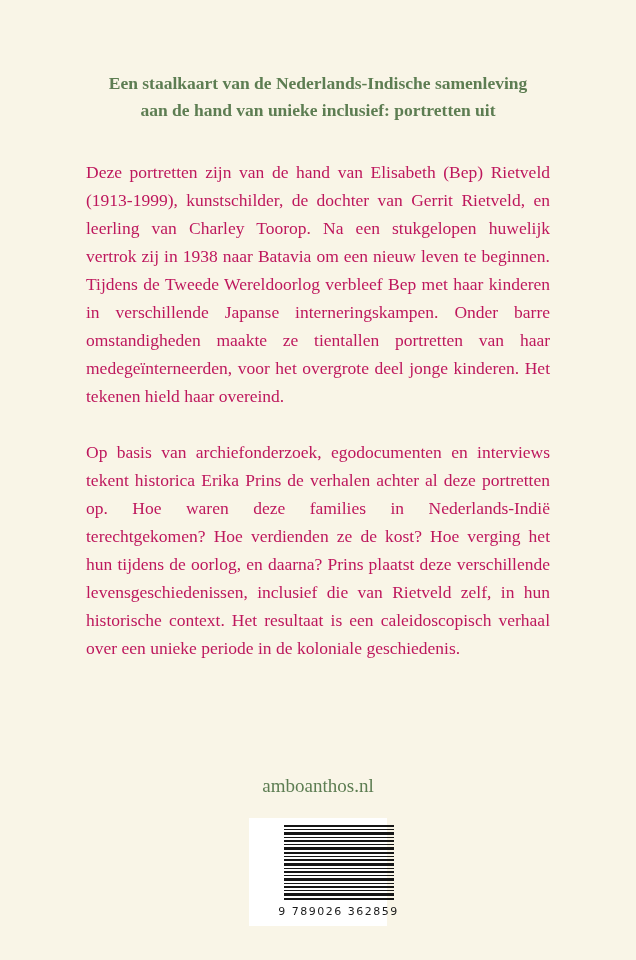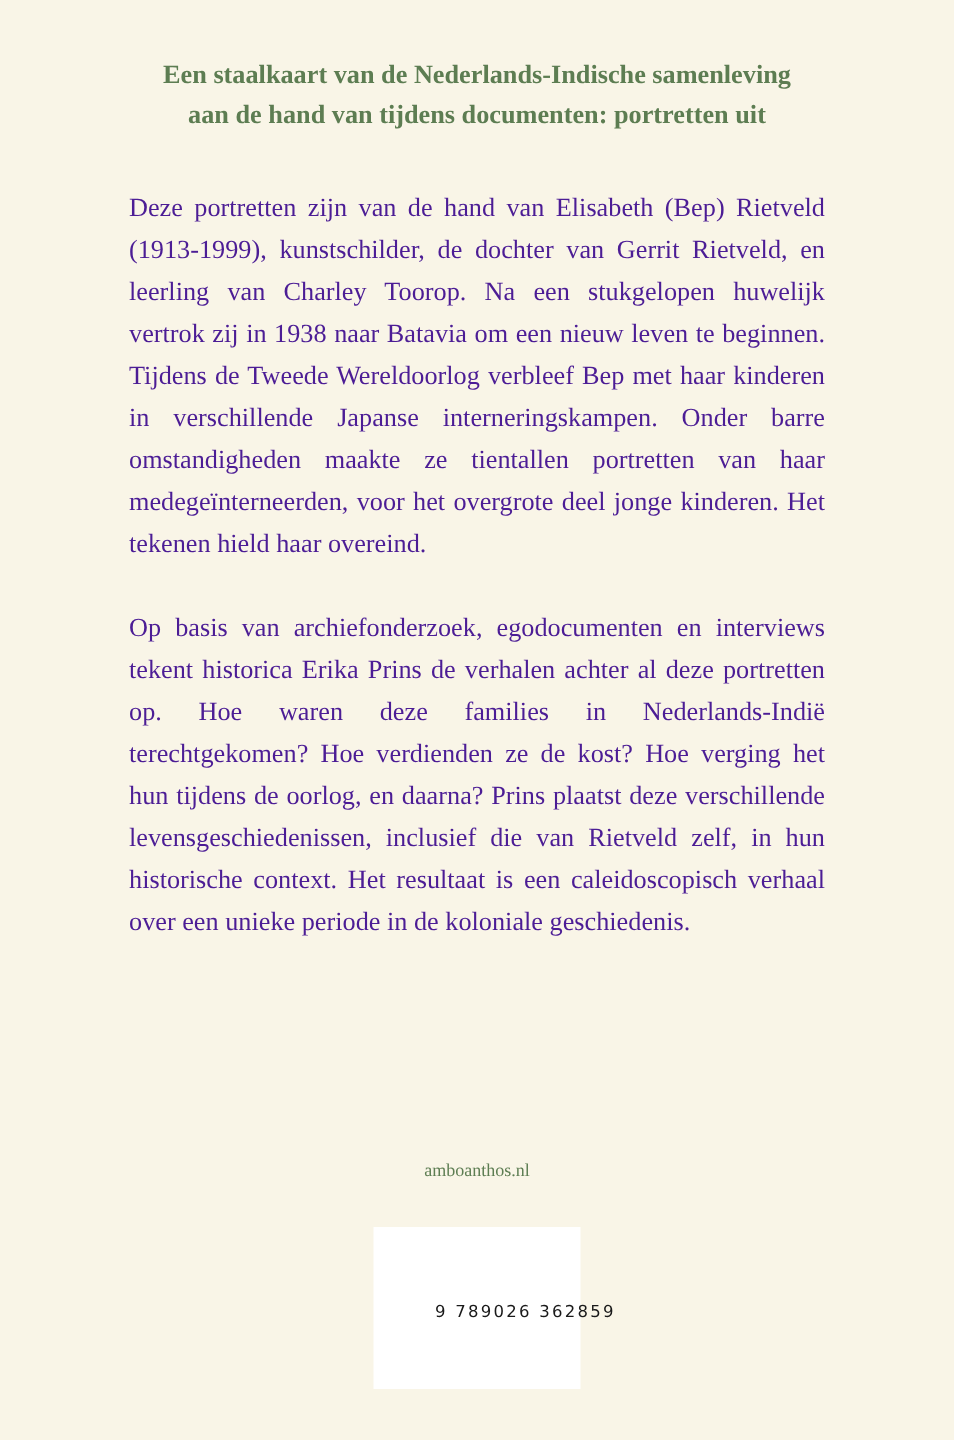--- a/index.html
+++ b/index.html
@@ -11,57 +11,58 @@
     font-family: "Liberation Serif", serif;
   }
   .cover {
     position: relative;
     width: 636px;
     height: 960px;
     background: #f9f5e7;
     overflow: hidden;
   }
   .heading {
-    margin: 36px 58px 0;
+    margin: 70px 58px 0;
     text-align: center;
     font-weight: bold;
     font-size: 17.5px;
     line-height: 1.55;
   }
   .heading div { white-space: nowrap; }
   .body-text {
     margin: 34px 86px 0;
     font-size: 17.5px;
     line-height: 1.6;
     text-align: justify;
-    color: #4c1d95;
+    color: #be185d;
   }
   .body-text p {
     margin: 0 0 28px 0;
     text-indent: 0;
   }
   .footer {
     position: absolute;
     left: 0;
     right: 0;
     top: 772px;
     text-align: center;
-    font-size: 12px;
+    font-size: 19px;
     line-height: 1.45;
     font-weight: normal;
   }
   .barcode {
     position: absolute;
     left: 50%;
     transform: translateX(-50%);
     top: 818px;
     width: 138px;
     height: 108px;
     background: #ffffff;
     display: flex;
+    flex-direction: column;
     align-items: center;
     justify-content: flex-start;
     padding-left: 41px;
   }
   .barcode-bars {
     margin-top: 7px;
     width: 110px;
     height: 76px;
     display: block;
   }
@@ -74,21 +75,21 @@
     white-space: nowrap;
   }
 </style>
 </head>
 <body>
 
 <div class="cover">
 
   <div class="heading" style="color:#5d7d52;">
     <div>Een staalkaart van de Nederlands-Indische samenleving</div>
-    <div>aan de hand van tijdens documenten: portretten uit</div>
+    <div>aan de hand van unieke inclusief: portretten uit</div>
   </div>
 
   <div class="body-text">
     <p>Deze portretten zijn van de hand van Elisabeth (Bep) Rietveld (1913-1999), kunstschilder, de dochter van Gerrit Rietveld, en leerling van Charley Toorop. Na een stukgelopen huwelijk vertrok zij in 1938 naar Batavia om een nieuw leven te beginnen. Tijdens de Tweede Wereldoorlog verbleef Bep met haar kinderen in verschillende Japanse interneringskampen. Onder barre omstandigheden maakte ze tientallen portretten van haar medegeïnterneerden, voor het overgrote deel jonge kinderen. Het tekenen hield haar overeind.</p>
     <p>Op basis van archiefonderzoek, egodocumenten en interviews tekent historica Erika Prins de verhalen achter al deze portretten op. Hoe waren deze families in Nederlands-Indië terechtgekomen? Hoe verdienden ze de kost? Hoe verging het hun tijdens de oorlog, en daarna? Prins plaatst deze verschillende levensgeschiedenissen, inclusief die van Rietveld zelf, in hun historische context. Het resultaat is een caleidoscopisch verhaal over een unieke periode in de koloniale geschiedenis.</p>
   </div>
 
   <div class="footer" style="color:#5d7d52;">
     <div>amboanthos.nl</div>
   </div>

